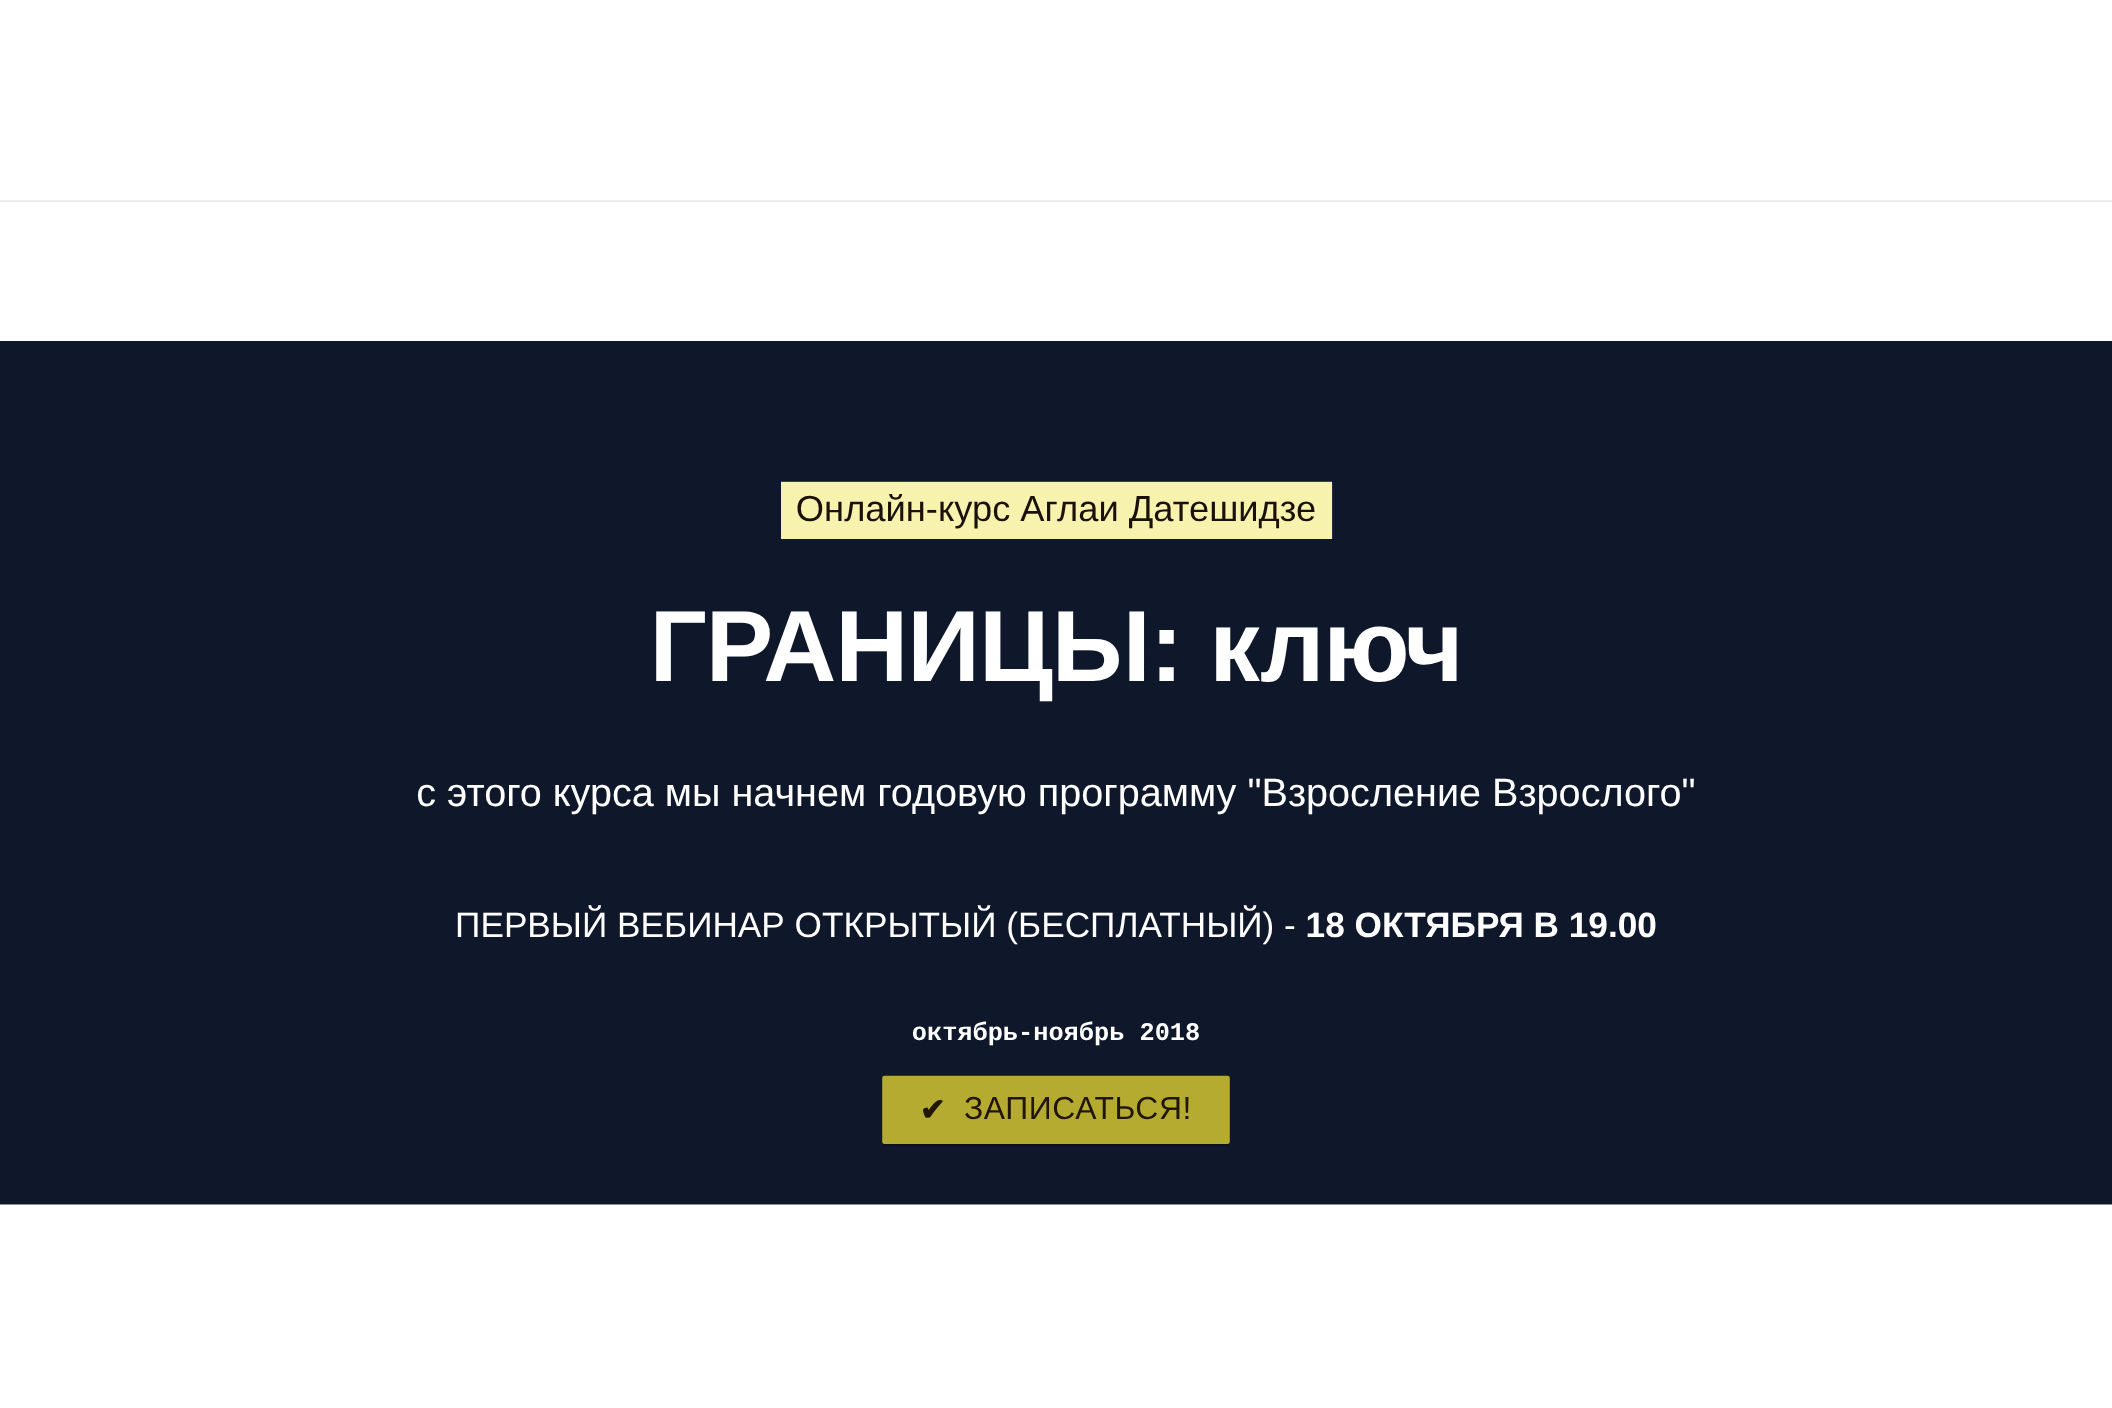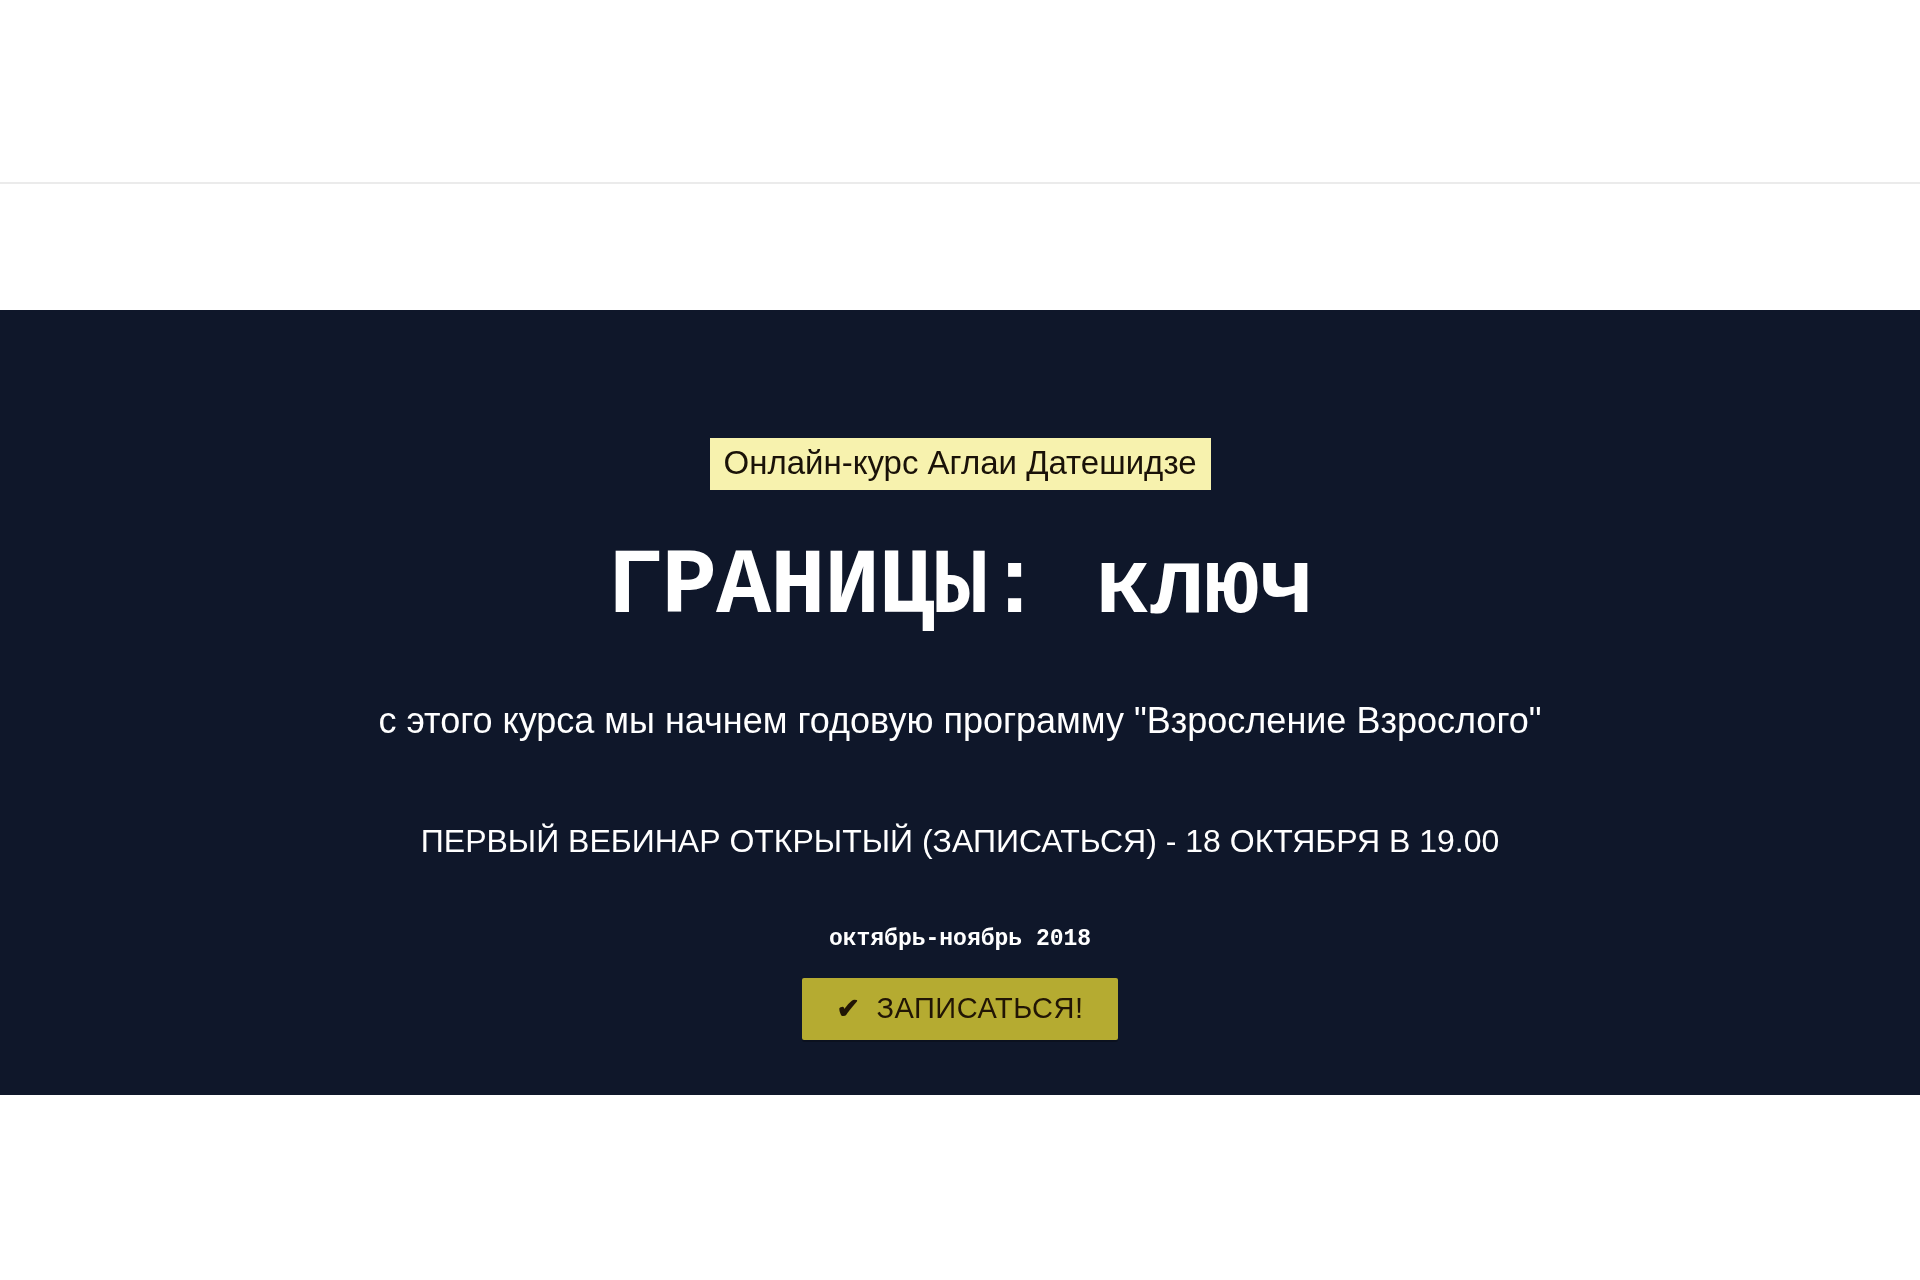--- a/index.html
+++ b/index.html
@@ -110,21 +110,21 @@
     color: #1a1208;
     font-family: "Liberation Sans", sans-serif;
     font-size: 33px;
     line-height: 1.28;
     padding: 4px 14px 6px 14px;
     white-space: nowrap;
   }
 
   .hero-title {
     margin-top: 50px;
-    font-family: Liberation Mono, monospace;
+    font-family: Liberation Sans, sans-serif;
     font-weight: bold;
     font-size: 92px;
     line-height: 1.05;
     color: #ffffff;
     letter-spacing: -1px;
     white-space: nowrap;
   }
 
   .hero-tagline {
     margin-top: 48px;
@@ -139,21 +139,21 @@
   .hero-webinar {
     margin-top: 76px;
     font-family: "Liberation Sans", sans-serif;
     font-weight: normal;
     font-size: 32px;
     line-height: 1.3;
     color: #ffffff;
     white-space: nowrap;
   }
   .hero-webinar b {
-    font-weight: normal;
+    font-weight: bold;
     margin-top: 32px;
   }
 
   .hero-period {
     margin-top: 62px;
     font-family: Liberation Mono, monospace;
     font-weight: bold;
     font-size: 23px;
     line-height: 1.3;
     color: #ffffff;
@@ -234,21 +234,21 @@
     <div class="hero-inner">
 
       <div class="eyebrow-wrap">
         <span class="eyebrow">Онлайн-курс Аглаи Датешидзе</span>
       </div>
 
       <h1 class="hero-title">ГРАНИЦЫ: ключ</h1>
 
       <p class="hero-tagline">с этого курса мы начнем годовую программу "Взросление Взрослого"</p>
 
-      <p class="hero-webinar"><span>ПЕРВЫЙ ВЕБИНАР ОТКРЫТЫЙ (ЗАПИСАТЬСЯ) - </span><b>18 ОКТЯБРЯ В 19.00</b></p>
+      <p class="hero-webinar"><span>ПЕРВЫЙ ВЕБИНАР ОТКРЫТЫЙ (БЕСПЛАТНЫЙ) - </span><b>18 ОКТЯБРЯ В 19.00</b></p>
 
       <p class="hero-period">октябрь-ноябрь 2018</p>
 
       <div class="cta-wrap">
         <button class="cta-button">
           <span class="cta-check">✔</span>
           <span>ЗАПИСАТЬСЯ!</span>
         </button>
       </div>
 

